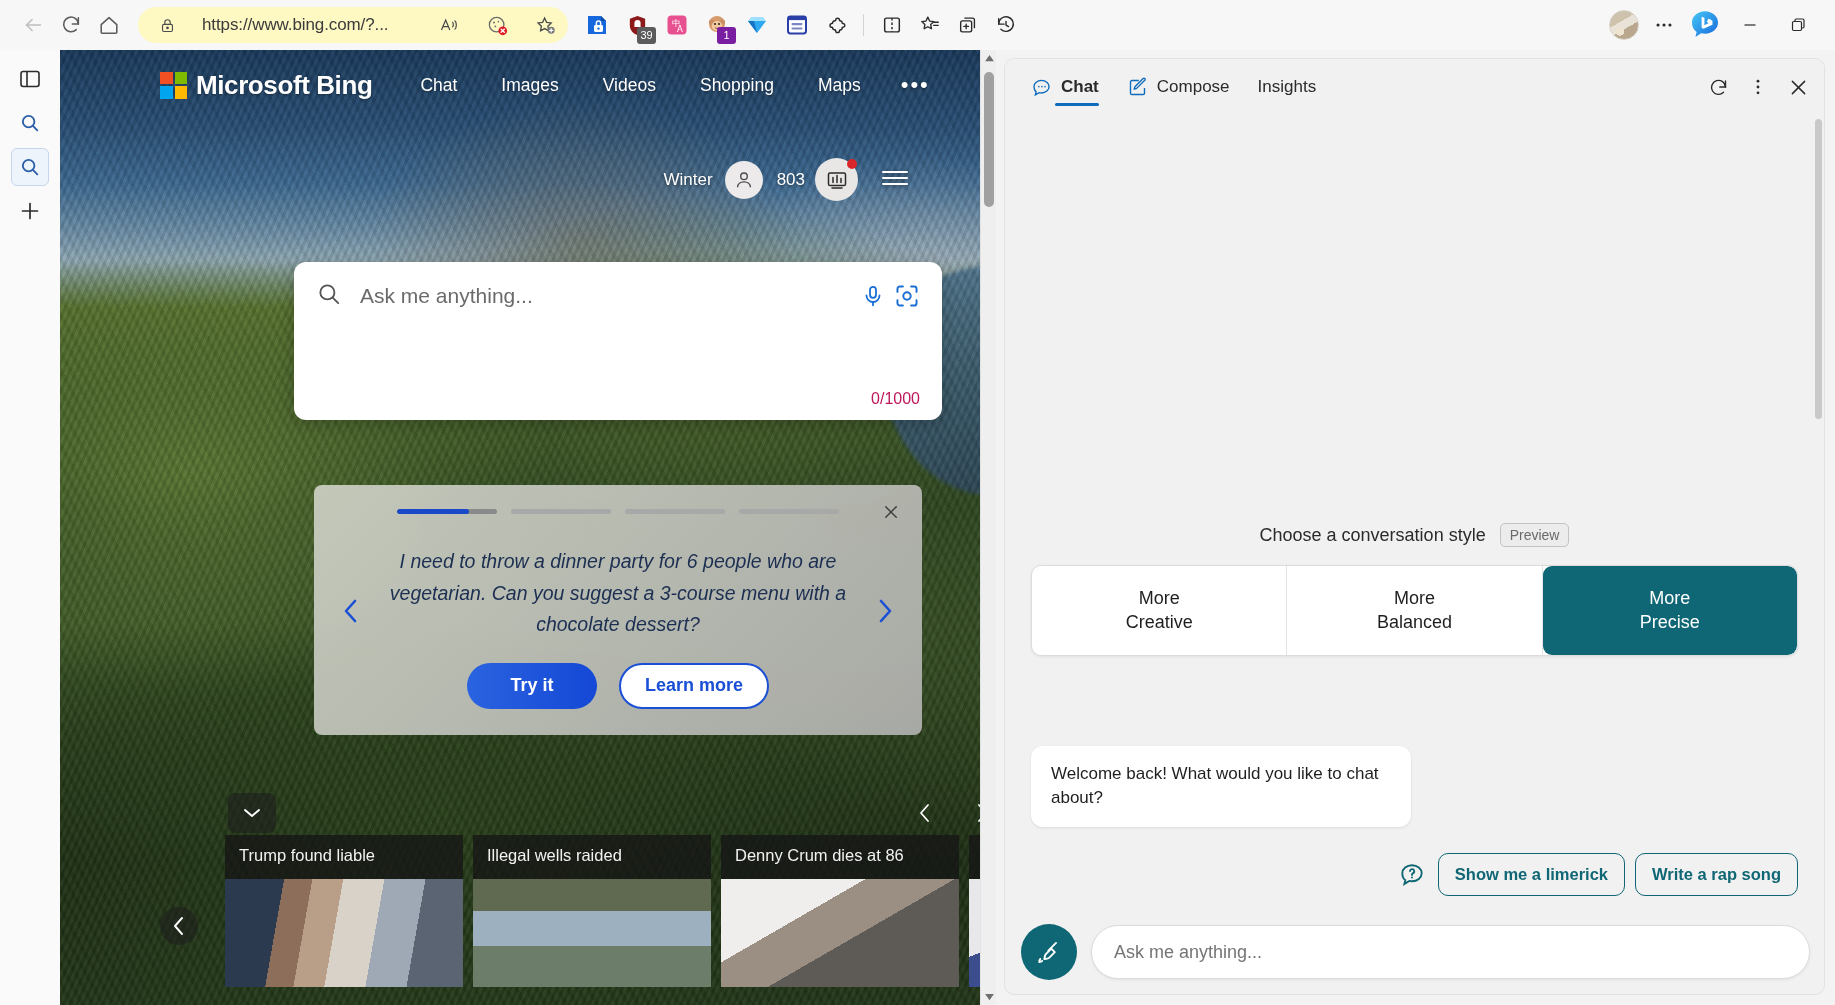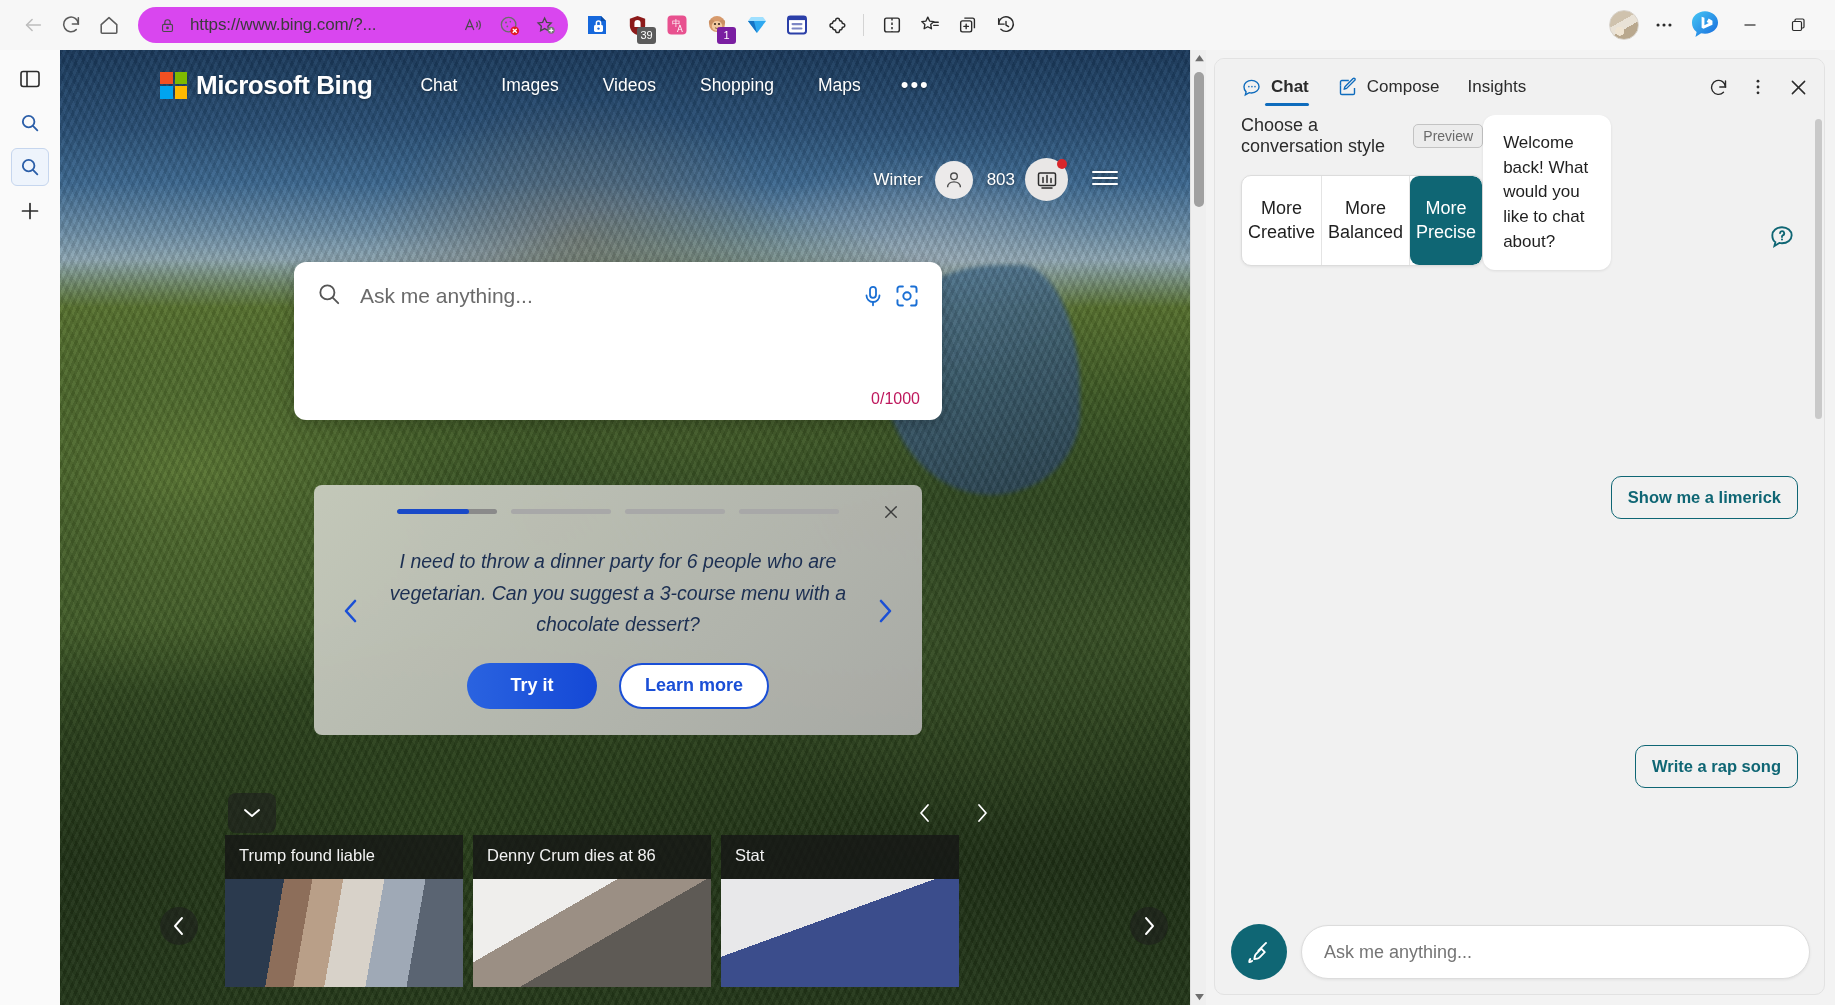--- a/index.html
+++ b/index.html
@@ -23,25 +23,25 @@
     display: flex; align-items: center; justify-content: center;
     border-radius: 6px; flex: 0 0 auto;
     color: #5c5c5c;
   }
   .nav-btn.disabled { color: #bdbdbd; }
 
   #address-bar {
     flex: 0 0 auto;
     width: 430px; height: 36px;
     margin-left: 10px;
-    background: #d946ef;
+    background: #fef9c3;
     border-radius: 18px;
     display: flex; align-items: center;
     padding: 0 10px 0 16px;
-    gap: 10px;
+    gap: 22px;
   }
   #url-text {
     flex: 1 1 auto;
     font-size: 17px;
     color: #3b3b3b;
     white-space: nowrap; overflow: hidden;
     letter-spacing: -0.1px;
   }
   .addr-icon { width: 26px; height: 26px; display:flex; align-items:center; justify-content:center; color:#4a4a4a; flex:0 0 auto;}
 
@@ -106,21 +106,21 @@
     width: 38px; height: 38px;
     display: flex; align-items: center; justify-content: center;
     border-radius: 6px; color: #2b5ea8;
   }
   .rail-btn.boxed { border: 1px solid #c6d6ee; background: #eef4fc; }
   .rail-btn.plain { color: #2b2b2b; }
 
   
   #bing-page {
     position: relative;
-    width: 1130px; height: 955px;
+    width: 920px; height: 955px;
     flex: 0 0 auto;
     overflow: hidden;
     background:
       linear-gradient(180deg, #1b3a5c 0%, #2a5076 8%, #3e6a92 14%, #6d8fa8 19%, #8fa8b4 22%, #56702e 27%, #3f5a26 36%, #2e4720 48%, #3b5526 60%, #2a3f1c 72%, #1f3016 85%, #24381a 100%);
   }
   
   #bg-tex1 {
     position: absolute; inset: 0;
     background:
       radial-gradient(ellipse 520px 320px at 130px 420px, rgba(96,124,54,.85), transparent 70%),
@@ -359,21 +359,21 @@
     display:flex; align-items:center; justify-content:center; color:#2b2b2b;
   }
 
   #chat-scroll-track {
     position:absolute; right: 2px; top: 60px; width: 7px; height: 360px;
   }
   #chat-scroll-thumb { width:7px; height: 300px; background:#c9c9c9; border-radius:4px; }
 
   #chat-body {
     flex: 1 1 auto; padding: 0 26px;
-    display:flex; flex-direction: row; justify-content: flex-end;
+    display:flex; flex-direction: column; justify-content: flex-end;
     overflow: hidden;
   }
   #tone-section { margin-bottom: 90px; }
   #tone-header { display:flex; align-items:center; justify-content:center; gap: 14px; margin-bottom: 18px;}
   #tone-label { font-size: 18px; color:#2b2b2b; }
   #tone-preview-badge {
     font-size: 14px; color:#6a6a6a;
     border:1px solid #c3c3c3; border-radius: 5px;
     padding: 3px 9px; background:#ececec;
   }
@@ -762,20 +762,24 @@
     <div id="news-scroll-down">
       <svg width="20" height="14" viewBox="0 0 20 14" fill="none" stroke="currentColor" stroke-width="1.9" stroke-linecap="round" stroke-linejoin="round">
           <polyline points="3,4 10,10 17,4"></polyline>
         </svg>
     </div>
 
     <div id="news-strip">
       <div class="news-card">
         <div class="news-title">Trump found liable</div>
         <div class="news-thumb" id="news-thumb-0"></div>
+      </div>
+      <div class="news-card">
+        <div class="news-title">Illegal wells raided</div>
+        <div class="news-thumb" id="news-thumb-1"></div>
       </div>
       <div class="news-card">
         <div class="news-title">Denny Crum dies at 86</div>
         <div class="news-thumb" id="news-thumb-2"></div>
       </div>
       <div class="news-card">
         <div class="news-title">Stat</div>
         <div class="news-thumb" id="news-thumb-3"></div>
       </div>
     </div>

